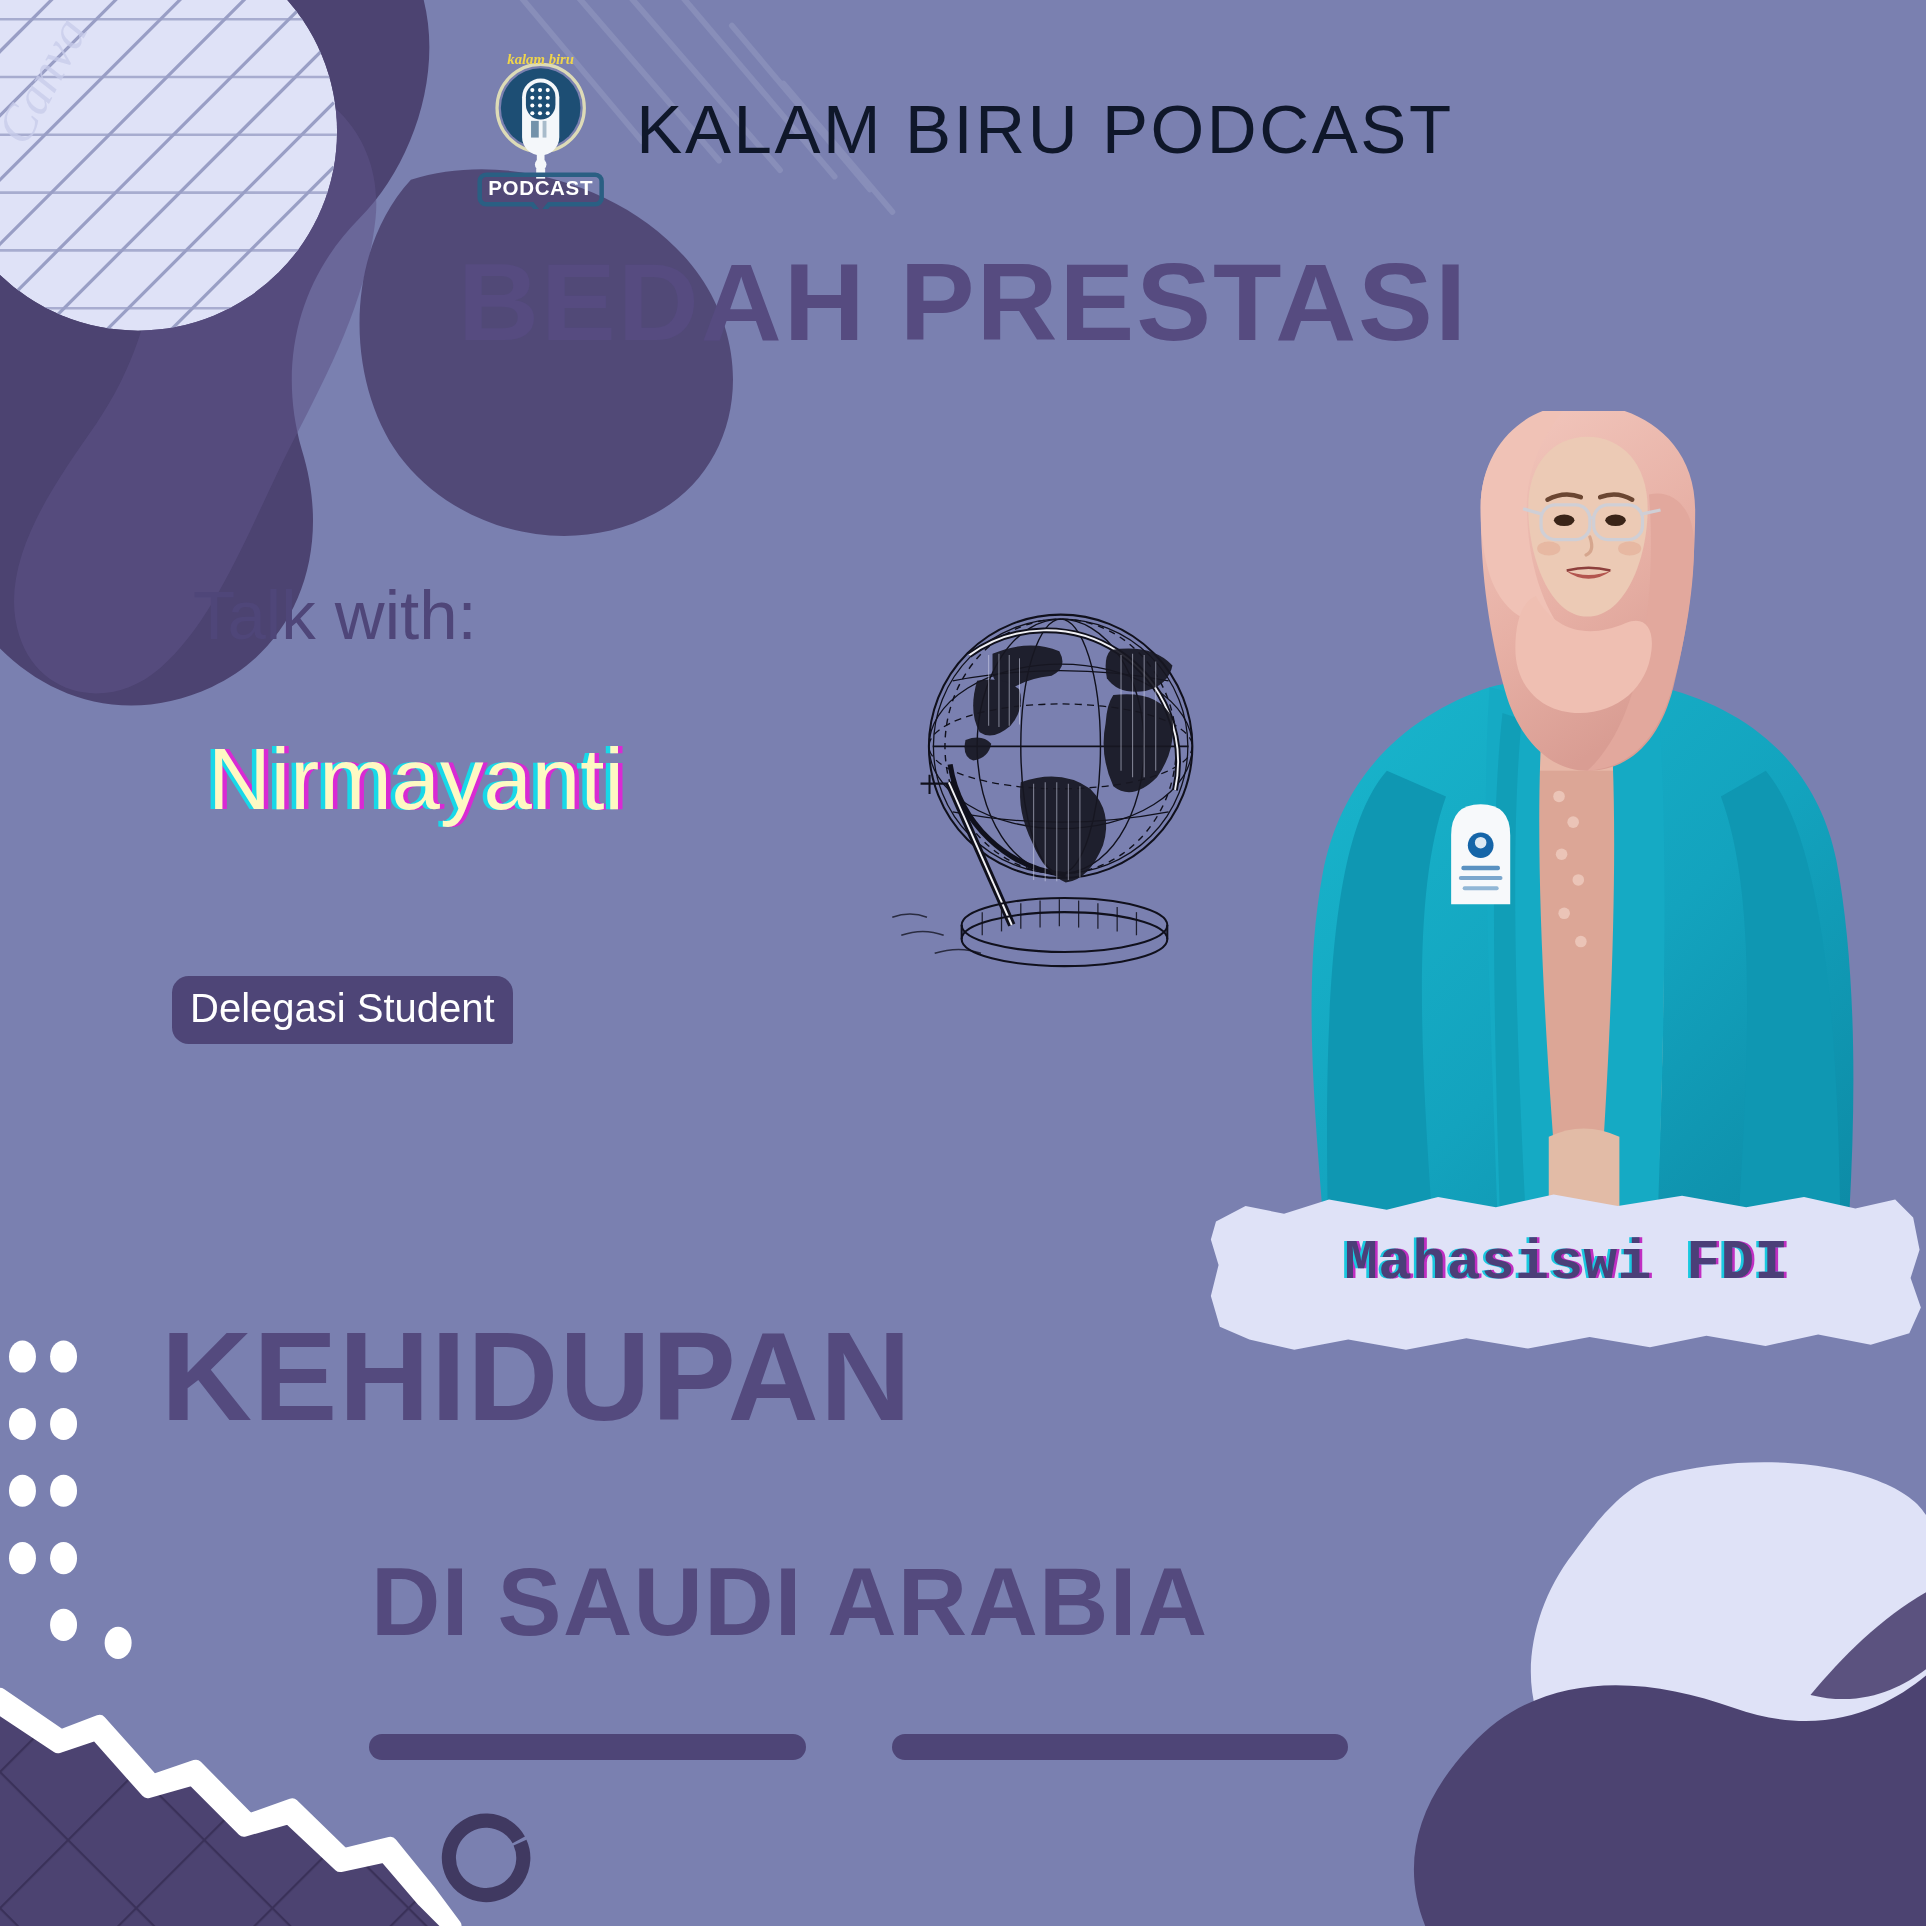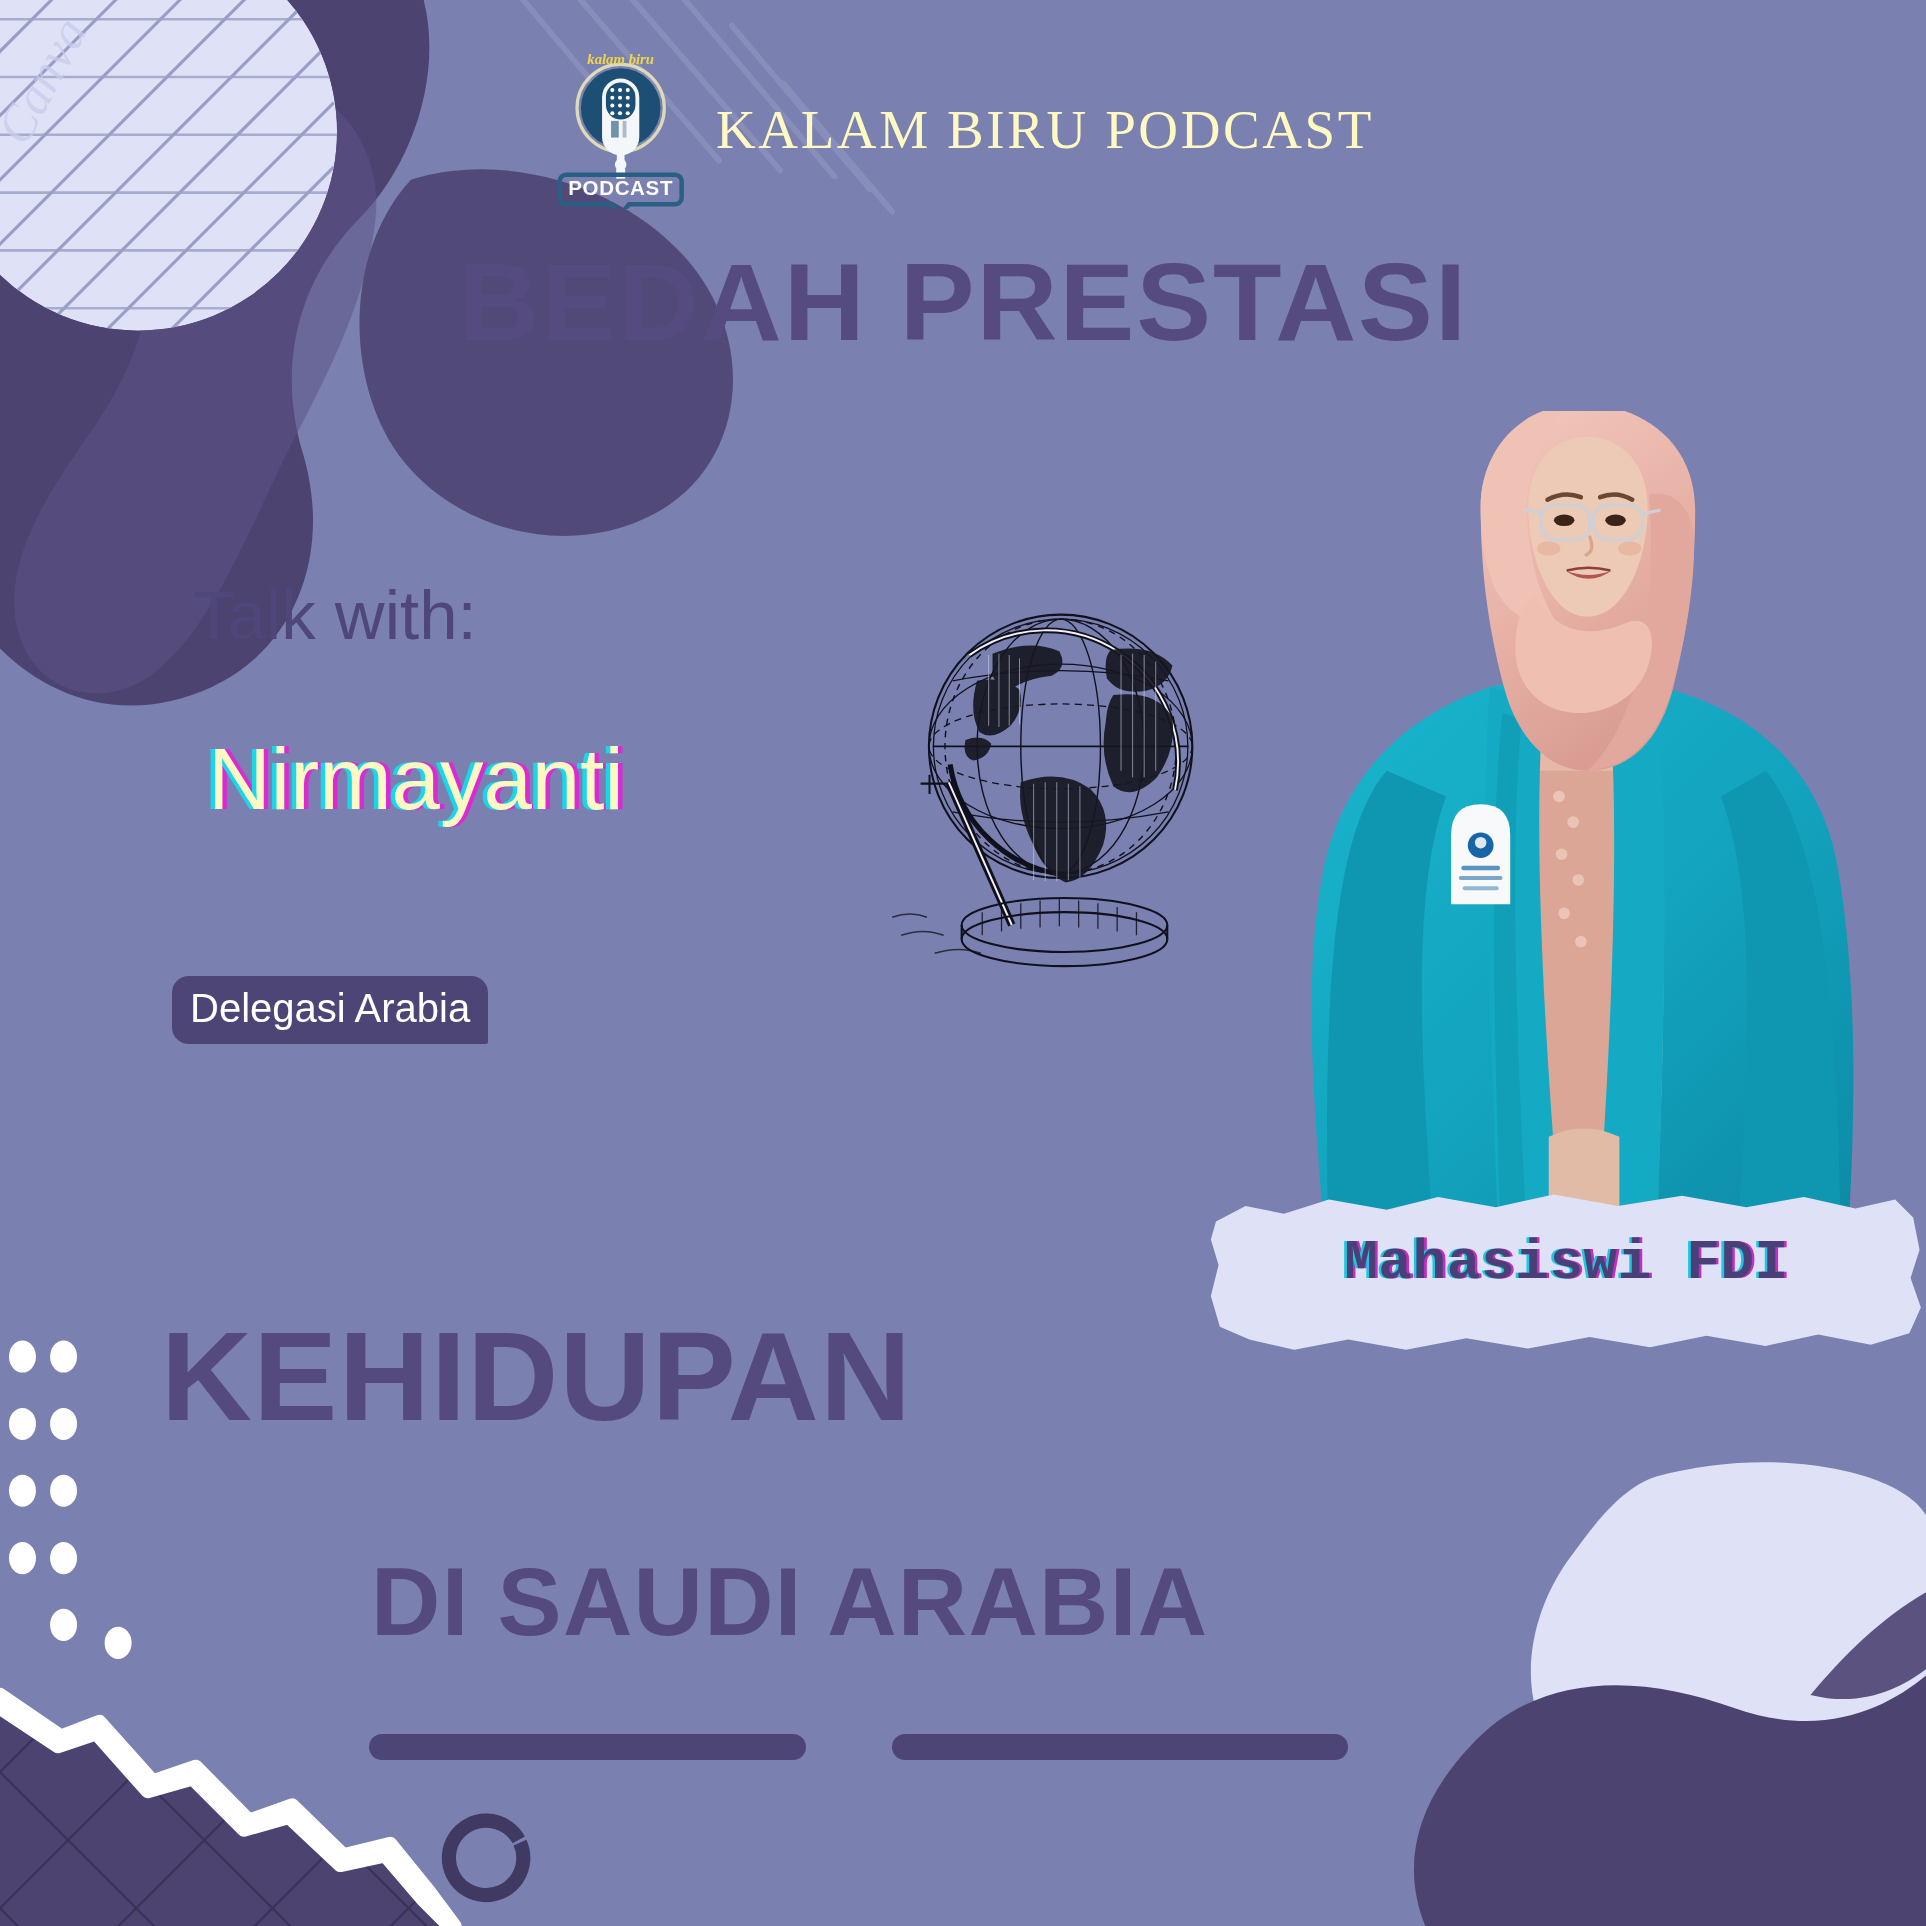--- a/index.html
+++ b/index.html
@@ -15,22 +15,22 @@
   .deco{position:absolute;inset:0;pointer-events:none;}
   .deco svg{position:absolute;inset:0;width:1926px;height:1926px;display:block;}
 
   
   .header{
     position:absolute;left:0;top:13px;width:1926px;height:161px;
     display:flex;align-items:center;justify-content:center;gap:26px;margin-top:36px;
   }
   .logo{width:138px;height:161px;position:relative;flex:0 0 auto;}
   .brand-title{
-    font-size:55px;letter-spacing:2.6px;color:#fef9c3;font-weight:400;
-    white-space:nowrap;line-height:1;font-family:Liberation Serif, serif;
+    font-size:69px;letter-spacing:2.6px;color:#0f172a;font-weight:400;
+    white-space:nowrap;line-height:1;
   }
 
   
   .main-title{
     position:absolute;left:0;top:247px;width:1926px;text-align:center;
     font-size:110px;font-weight:bold;color:#564b80;letter-spacing:1.9px;
     line-height:1;
     transform:scaleX(1.02);
   }
 
@@ -232,21 +232,21 @@
 
     <div class="brand-title">KALAM BIRU PODCAST</div>
   </div>
 
   <div class="main-title">BEDAH PRESTASI</div>
 
   <div class="talk-with">Talk with:</div>
   <div class="guest-name">Nirmayanti</div>
 
   <div class="role-block">
-    <span class="role-line first">Delegasi Arabia</span>
+    <span class="role-line first">Delegasi Student</span>
   </div>
 
   <div style="position:absolute;left:873px;top:578px;width:347px;height:398px;">
     <svg viewBox="0 0 540 620" xmlns="http://www.w3.org/2000/svg">
       <g stroke="#10101c" fill="none" stroke-width="3.2">
 
         <circle cx="292" cy="262" r="205"></circle>
         <circle cx="292" cy="262" r="198" stroke-width="2"></circle>
 
         <ellipse cx="292" cy="262" rx="62" ry="198" stroke-width="2.2"></ellipse>

